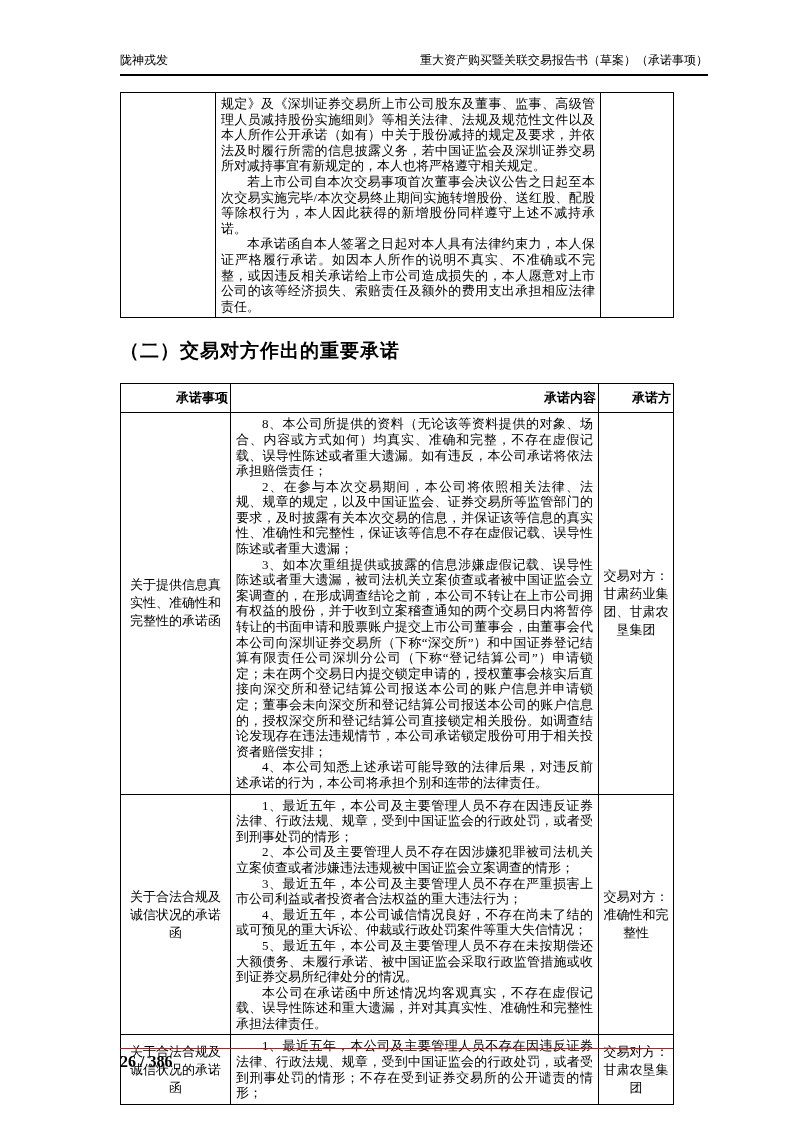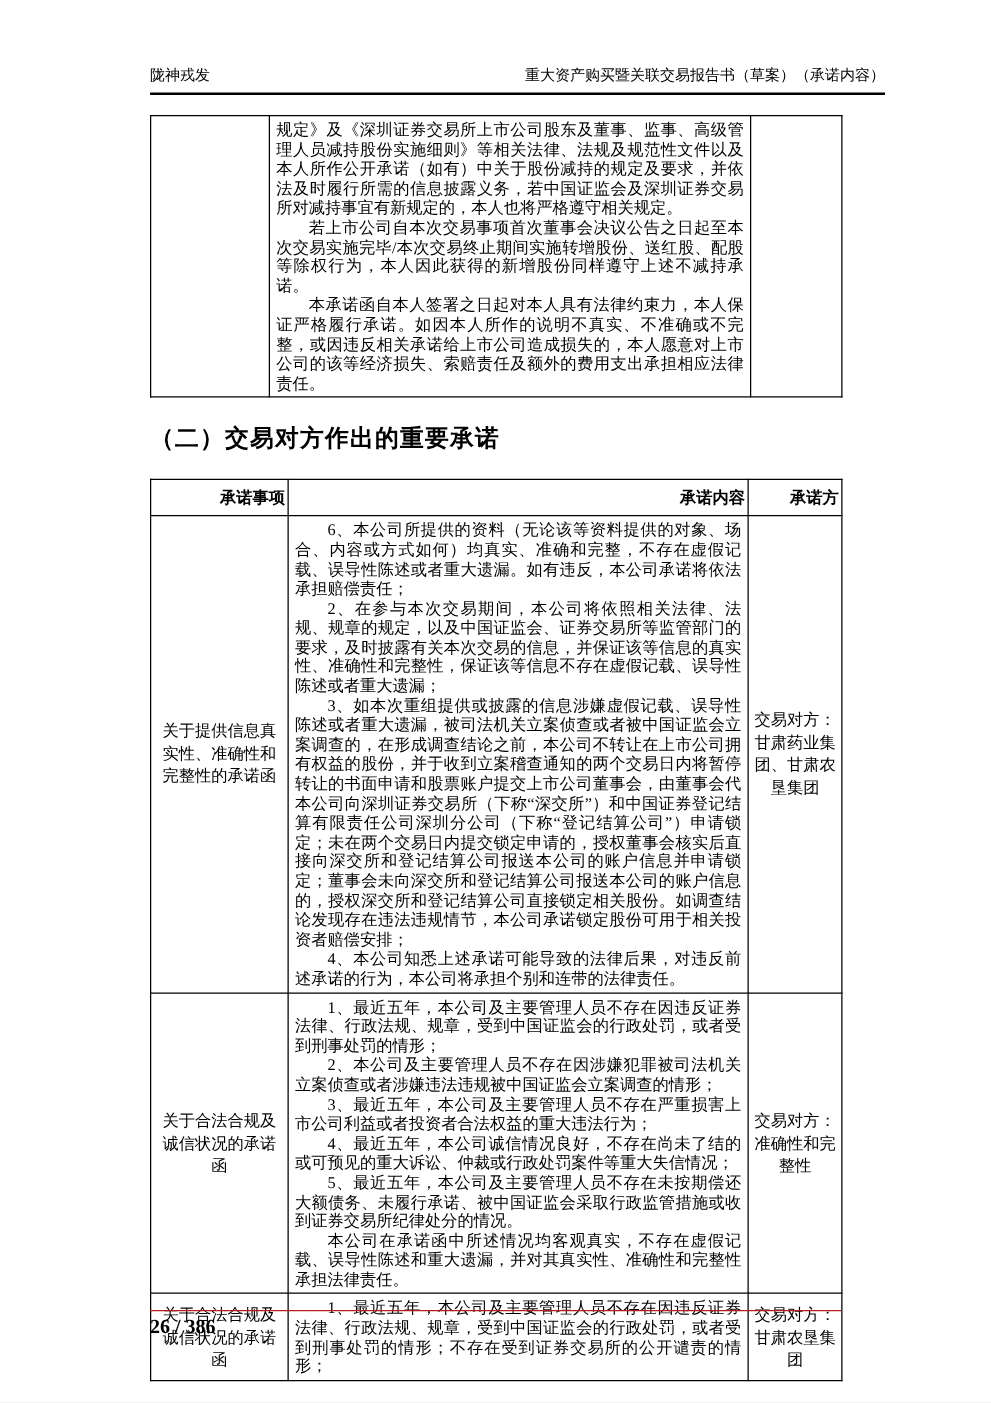--- a/index.html
+++ b/index.html
@@ -50,21 +50,21 @@
     text-align:left; font-size:16px; font-weight:bold;
   }
 </style>
 </head>
 <body>
 
 <div class="page">
 
   <div class="hdr">
     <span>陇神戎发</span>
-    <span>重大资产购买暨关联交易报告书（草案）（承诺内容）</span>
+    <span>重大资产购买暨关联交易报告书（草案）（承诺事项）</span>
   </div>
   <div class="hdr-rule"></div>
 
   <table class="doc-table top-table">
     <colgroup>
       <col style="width:95px">
         <col style="width:385px">
         <col style="width:73px">
     </colgroup>
     <tbody>
@@ -92,21 +92,21 @@
       <tr>
         <th>承诺事项</th>
         <th>承诺内容</th>
         <th>承诺方</th>
       </tr>
     </thead>
     <tbody>
       <tr>
         <td class="item-cell">关于提供信息真实性、准确性和完整性的承诺函</td>
         <td class="content-cell">
-            <p class="para">6、本公司所提供的资料（无论该等资料提供的对象、场合、内容或方式如何）均真实、准确和完整，不存在虚假记载、误导性陈述或者重大遗漏。如有违反，本公司承诺将依法承担赔偿责任；</p>
+            <p class="para">8、本公司所提供的资料（无论该等资料提供的对象、场合、内容或方式如何）均真实、准确和完整，不存在虚假记载、误导性陈述或者重大遗漏。如有违反，本公司承诺将依法承担赔偿责任；</p>
             <p class="para">2、在参与本次交易期间，本公司将依照相关法律、法规、规章的规定，以及中国证监会、证券交易所等监管部门的要求，及时披露有关本次交易的信息，并保证该等信息的真实性、准确性和完整性，保证该等信息不存在虚假记载、误导性陈述或者重大遗漏；</p>
             <p class="para">3、如本次重组提供或披露的信息涉嫌虚假记载、误导性陈述或者重大遗漏，被司法机关立案侦查或者被中国证监会立案调查的，在形成调查结论之前，本公司不转让在上市公司拥有权益的股份，并于收到立案稽查通知的两个交易日内将暂停转让的书面申请和股票账户提交上市公司董事会，由董事会代本公司向深圳证券交易所（下称“深交所”）和中国证券登记结算有限责任公司深圳分公司（下称“登记结算公司”）申请锁定；未在两个交易日内提交锁定申请的，授权董事会核实后直接向深交所和登记结算公司报送本公司的账户信息并申请锁定；董事会未向深交所和登记结算公司报送本公司的账户信息的，授权深交所和登记结算公司直接锁定相关股份。如调查结论发现存在违法违规情节，本公司承诺锁定股份可用于相关投资者赔偿安排；</p>
             <p class="para">4、本公司知悉上述承诺可能导致的法律后果，对违反前述承诺的行为，本公司将承担个别和连带的法律责任。</p>
           </td>
         <td class="party-cell">交易对方：甘肃药业集团、甘肃农垦集团</td>
       </tr>
       <tr>
         <td class="item-cell">关于合法合规及诚信状况的承诺函</td>
         <td class="content-cell">
             <p class="para">1、最近五年，本公司及主要管理人员不存在因违反证券法律、行政法规、规章，受到中国证监会的行政处罚，或者受到刑事处罚的情形；</p>

